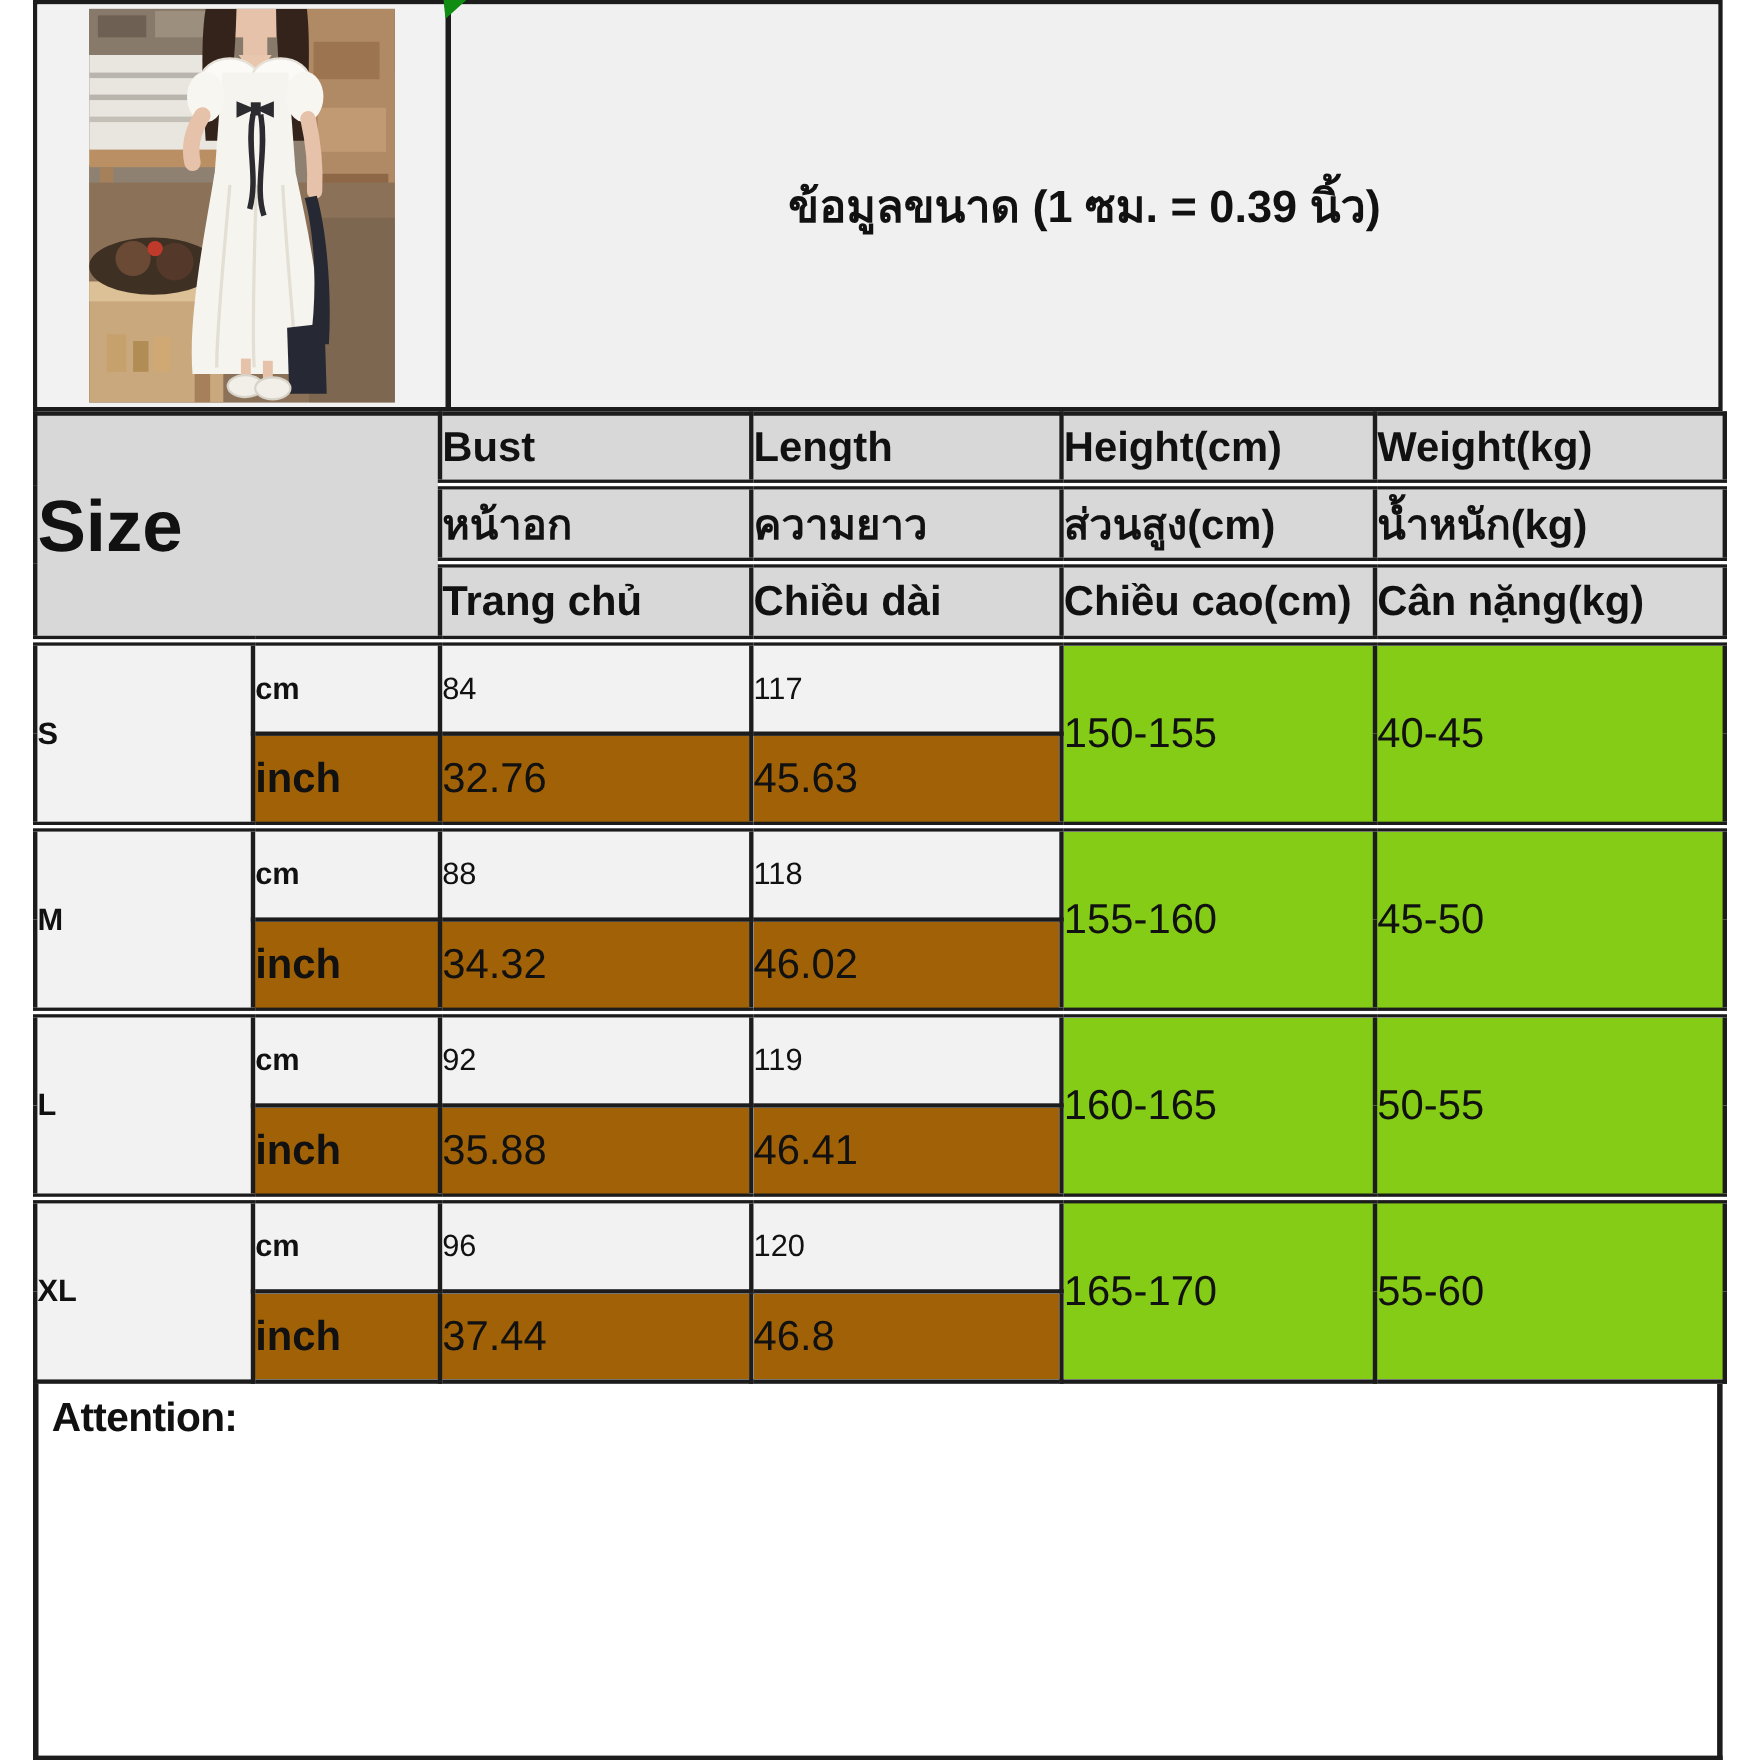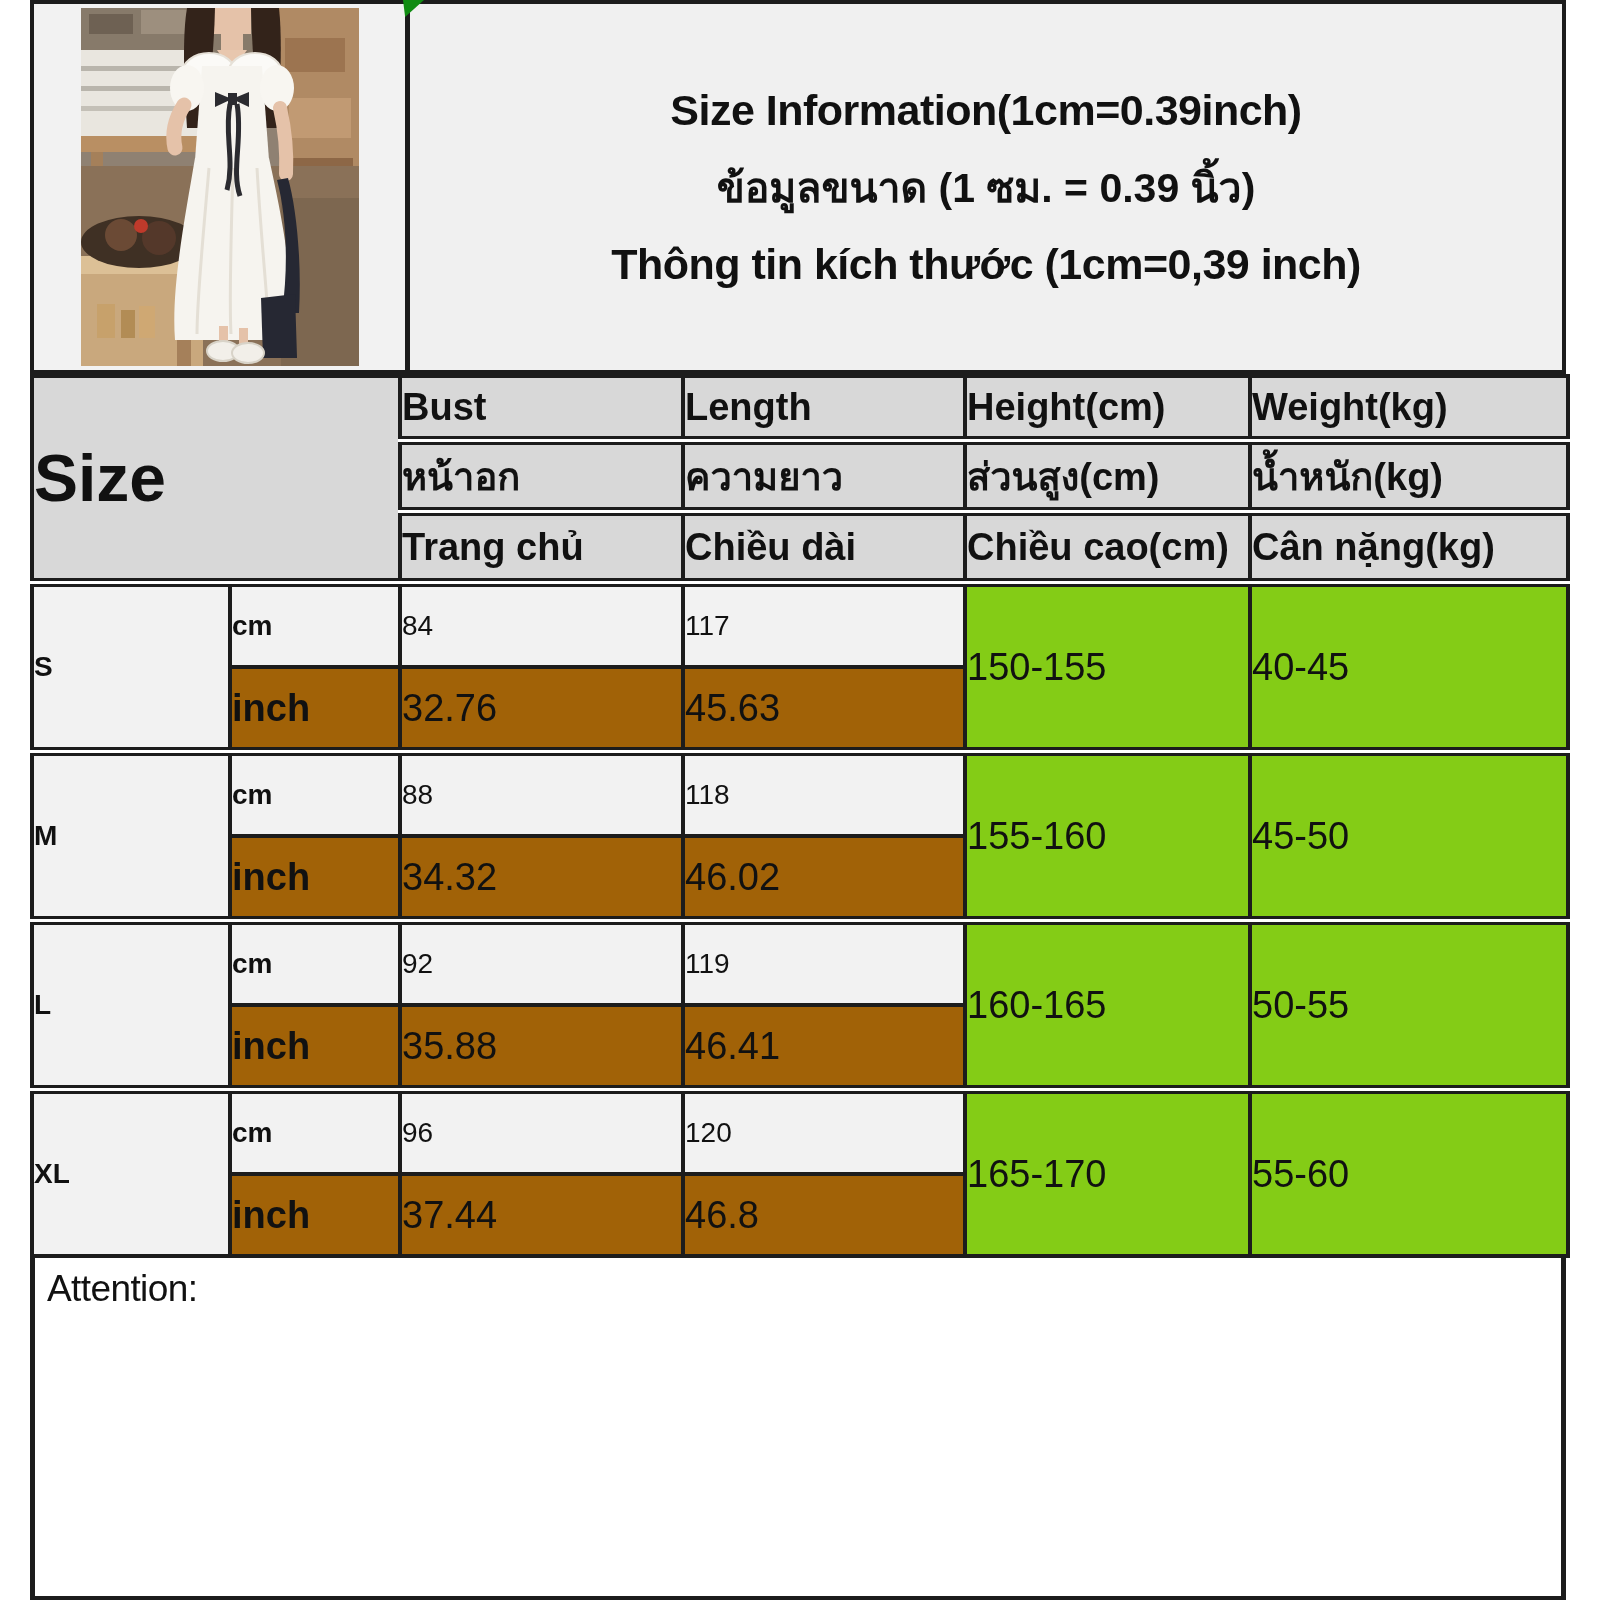--- a/index.html
+++ b/index.html
@@ -27,21 +27,21 @@
   td.size-cell{background:#d8d8d8;font-size:66px;font-weight:700;}
   tr.gstart td{border-top:9px double #1c1c1c;}
   td.size-label{background:#d8d8d8;font-size:44px;font-weight:700;}
   td.unit{font-weight:700;font-size:36px;}
   .row-cm td{background:#f2f2f2;height:78px;font-size:28px;}
   .row-inch td{background:#a16207;height:78px;font-size:38px;}
   td.range{background:#84cc16;font-size:38px;font-weight:400;}
 
   
   .attention{border:5px solid #1c1c1c;border-top:0;box-sizing:border-box;height:343px;
-    padding:6px 14px 0 12px;font-size:37px;line-height:1.35;letter-spacing:-0.6px;}
+    padding:6px 14px 0 12px;font-size:37px;line-height:1.35;letter-spacing:-0.6px;font-weight:bold;}
   .attention .just{text-align:justify;margin:0;}
   .attention .line{margin:0;}
 </style>
 </head>
 <body>
 
 <div class="sheet">
 
   <div class="corner-badge"></div>
 
@@ -119,23 +119,21 @@
           <polygon points="180,290 214,286 216,350 182,350" fill="#262833"></polygon>
 
           <rect x="138" y="318" width="9" height="18" fill="#e5c2a9"></rect>
           <rect x="158" y="320" width="9" height="16" fill="#e5c2a9"></rect>
           <ellipse cx="142" cy="343" rx="16" ry="10" fill="#f2efe9" stroke="#d8d3c8" stroke-width="2"></ellipse>
           <ellipse cx="167" cy="345" rx="16" ry="10" fill="#f2efe9" stroke="#d8d3c8" stroke-width="2"></ellipse>
         </svg>
       </div>
     </div>
     <div class="title-cell">
-      <div class="t1">Size Information(1cm=0.39inch)</div>
       <div class="t2">ข้อมูลขนาด (1 ซม. = 0.39 นิ้ว)</div>
-      <div class="t3">Thông tin kích thước (1cm=0,39 inch)</div>
     </div>
   </div>
 
   <table class="size-table">
     <colgroup>
       <col style="width:198px">
         <col style="width:170px">
         <col style="width:283px">
       <col style="width:282px">
         <col style="width:285px">

